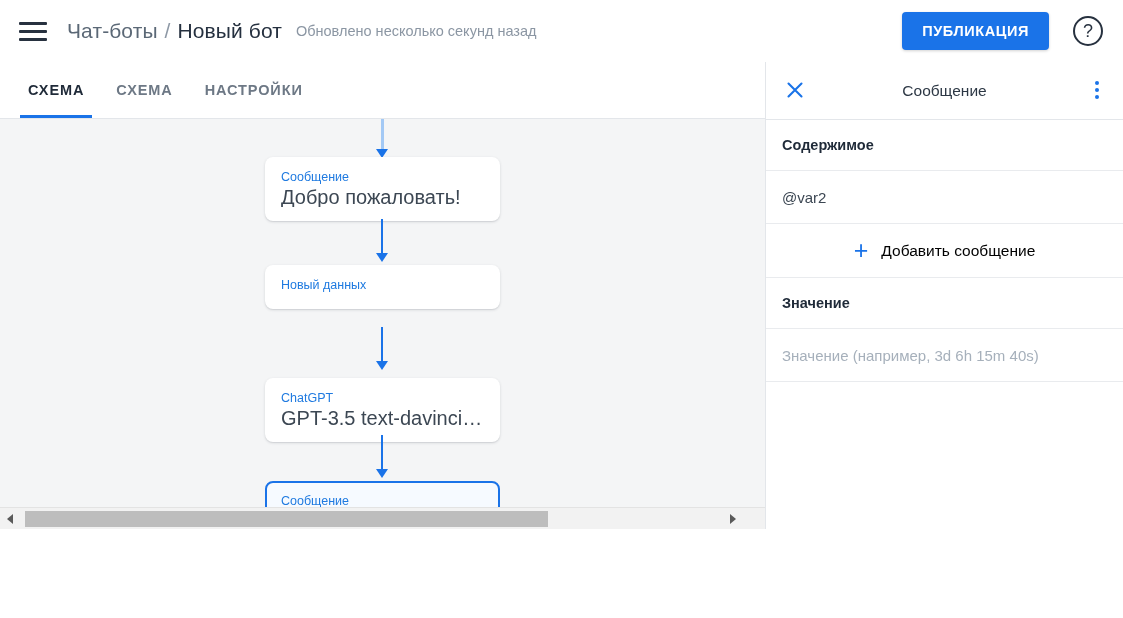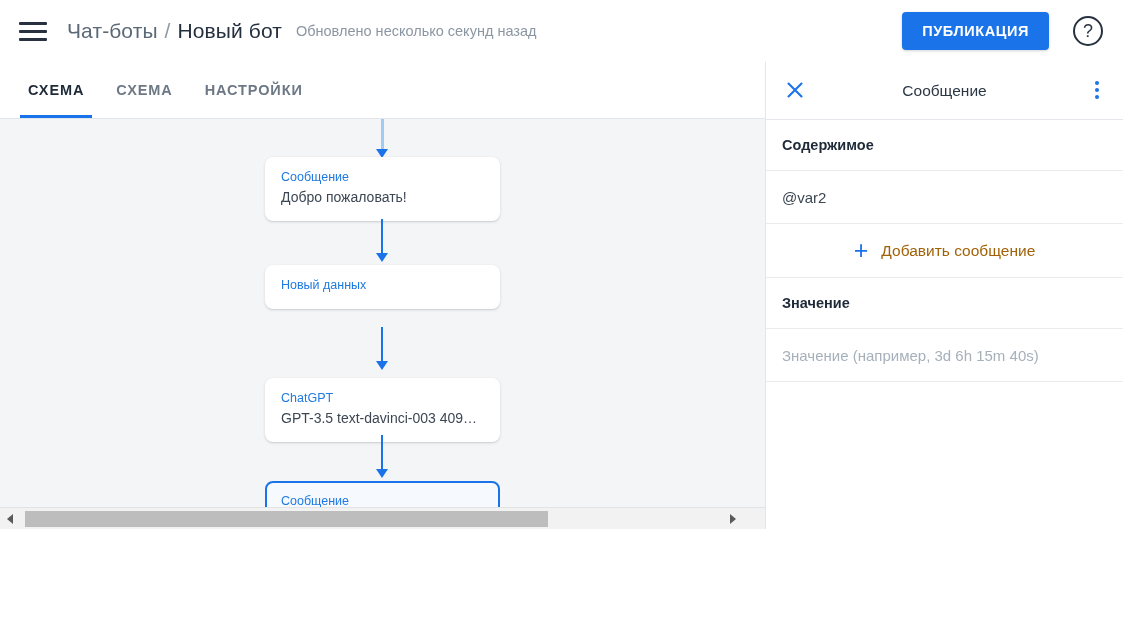--- a/index.html
+++ b/index.html
@@ -169,21 +169,21 @@
     cursor: pointer;
   }
   .node-title {
     font-size: 12.5px;
     color: #1f7ae0;
     line-height: 16px;
     margin-bottom: 2px;
     white-space: nowrap;
   }
   .node-body {
-    font-size: 14px;
+    font-size: 20px;
     color: #3c4753;
     line-height: 20px;
     white-space: nowrap;
     overflow: hidden;
     text-overflow: ellipsis;
   }
   .node.selected {
     background: #f6faff;
     border: 2px solid #1a73e8;
     box-shadow: none;
@@ -430,21 +430,21 @@
     box-sizing: border-box;
     cursor: pointer;
   }
   .add-plus {
     color: #1a73e8;
     font-size: 25px;
     line-height: 1;
     font-weight: 400;
   }
   .add-label {
-    color: #a16207;
+    color: #000000;
     font-size: 15.5px;
   }
 </style>
 </head>
 <body>
 
 <div id="app">
 
   <div class="topbar">
     <div class="hamburger">

